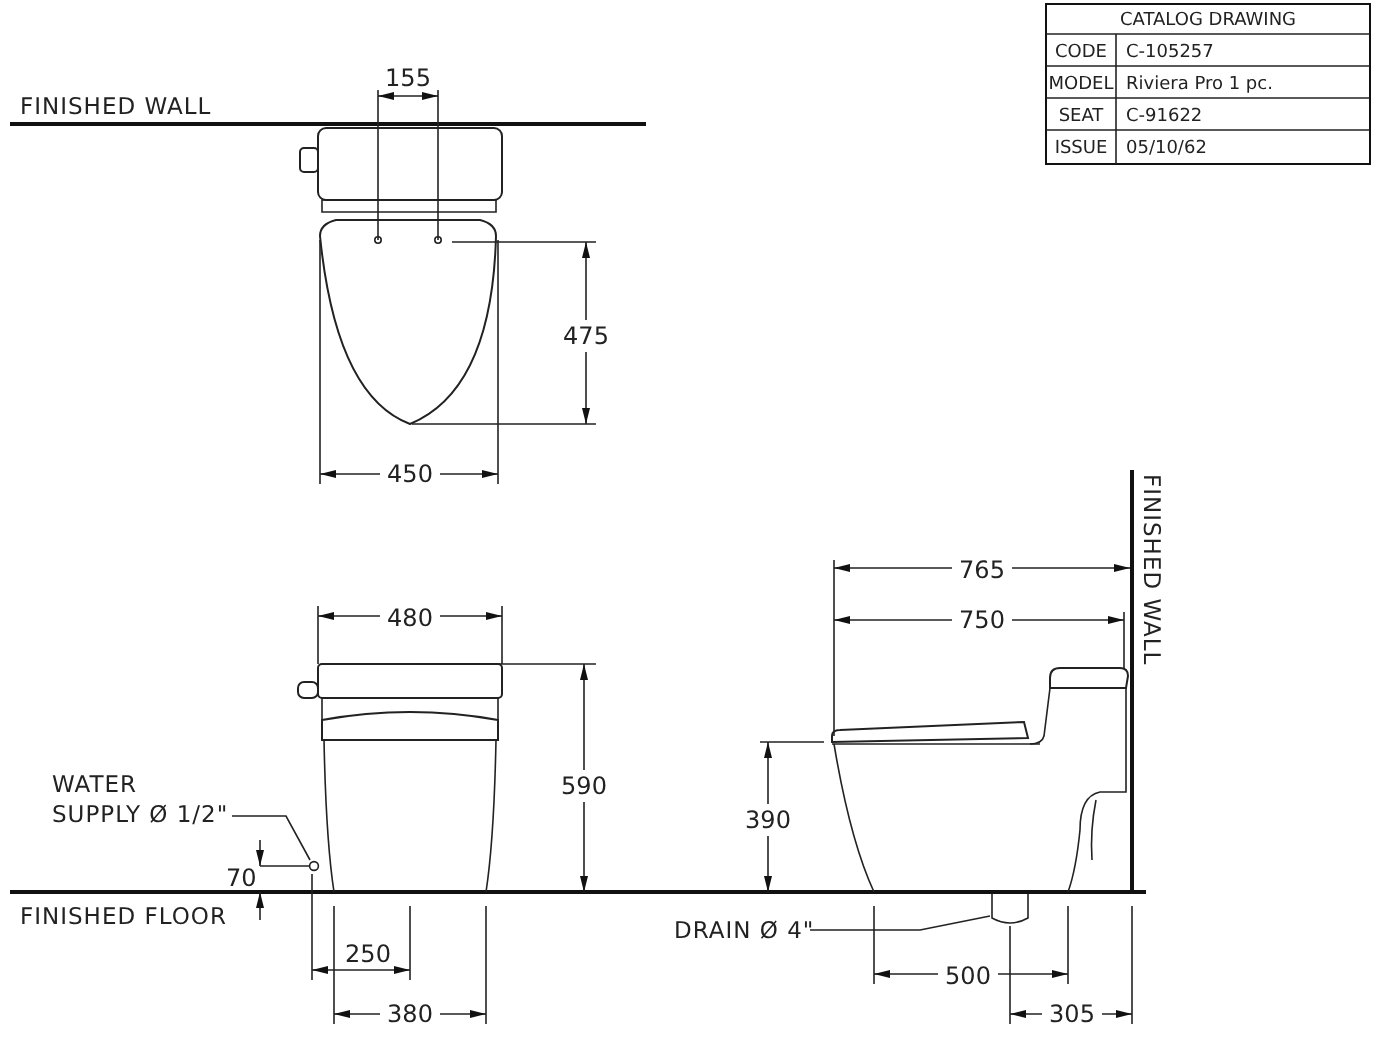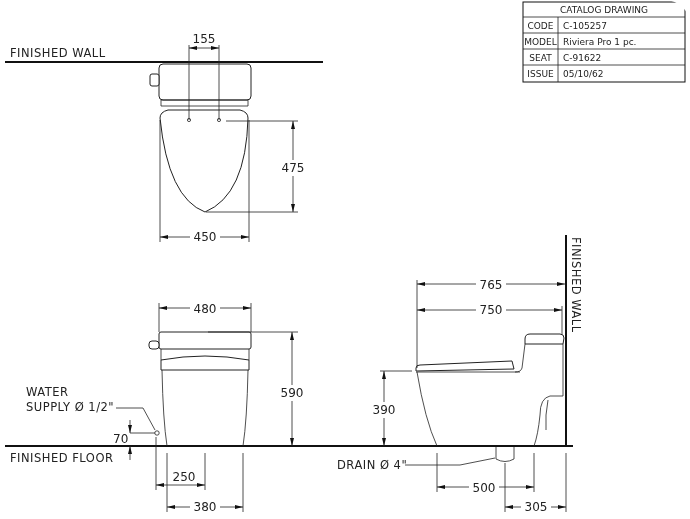--- a/index.html
+++ b/index.html
@@ -1,16 +1,16 @@
 <!DOCTYPE html>
 <html><head>
 <meta charset="utf-8">
 <style>
   html, body { margin: 0; padding: 0; background: #ffffff; }
-  #canvas { position: relative; width: 690px; height: 519px; overflow: hidden; background: #fff; font-family: "DejaVu Sans", sans-serif; border-radius: 25px; }
+  #canvas { position: relative; width: 690px; height: 519px; overflow: hidden; background: #fff; font-family: "DejaVu Sans", sans-serif; }
   svg { position: absolute; left: 0; top: 0; }
   .t { font-family: "DejaVu Sans", sans-serif; fill: #222; }
   .dim { font-size: 12px; }
   .lbl { font-size: 11.5px; letter-spacing: 0.5px; }
   .tb { font-size: 9px; }
   .ln { stroke: #111; fill: none; }
   .thin { stroke: #222; stroke-width: 0.8; fill: none; }
   .body { stroke: #222; stroke-width: 1; fill: #fff; }
 </style>
 </head>

